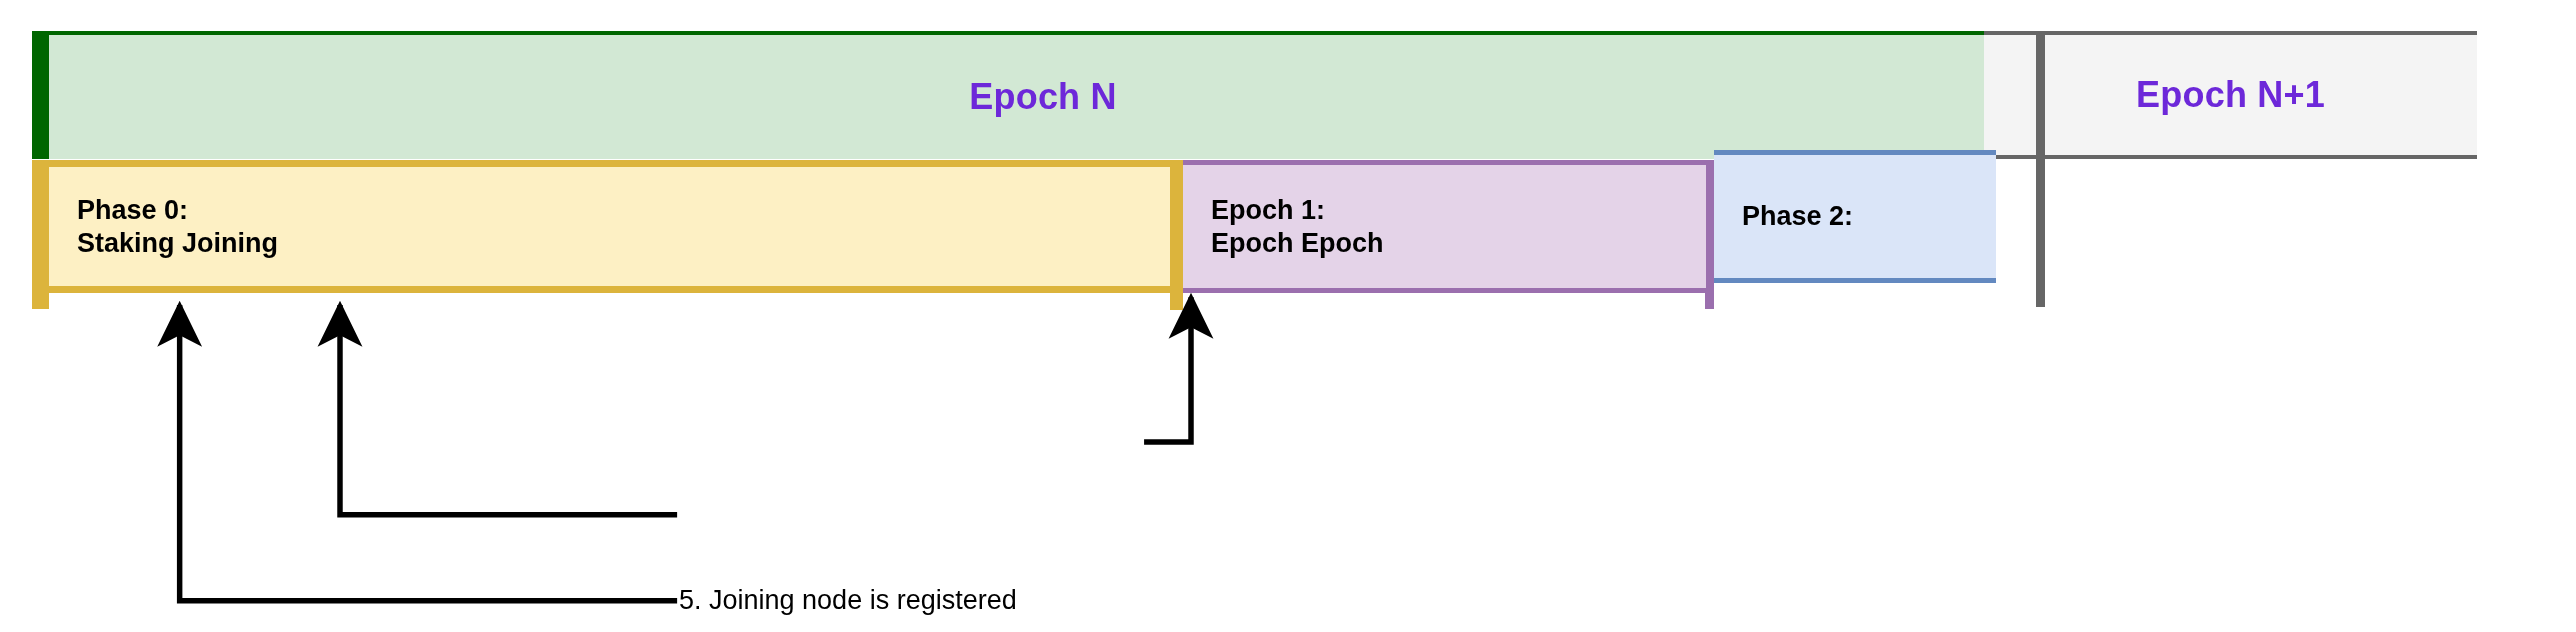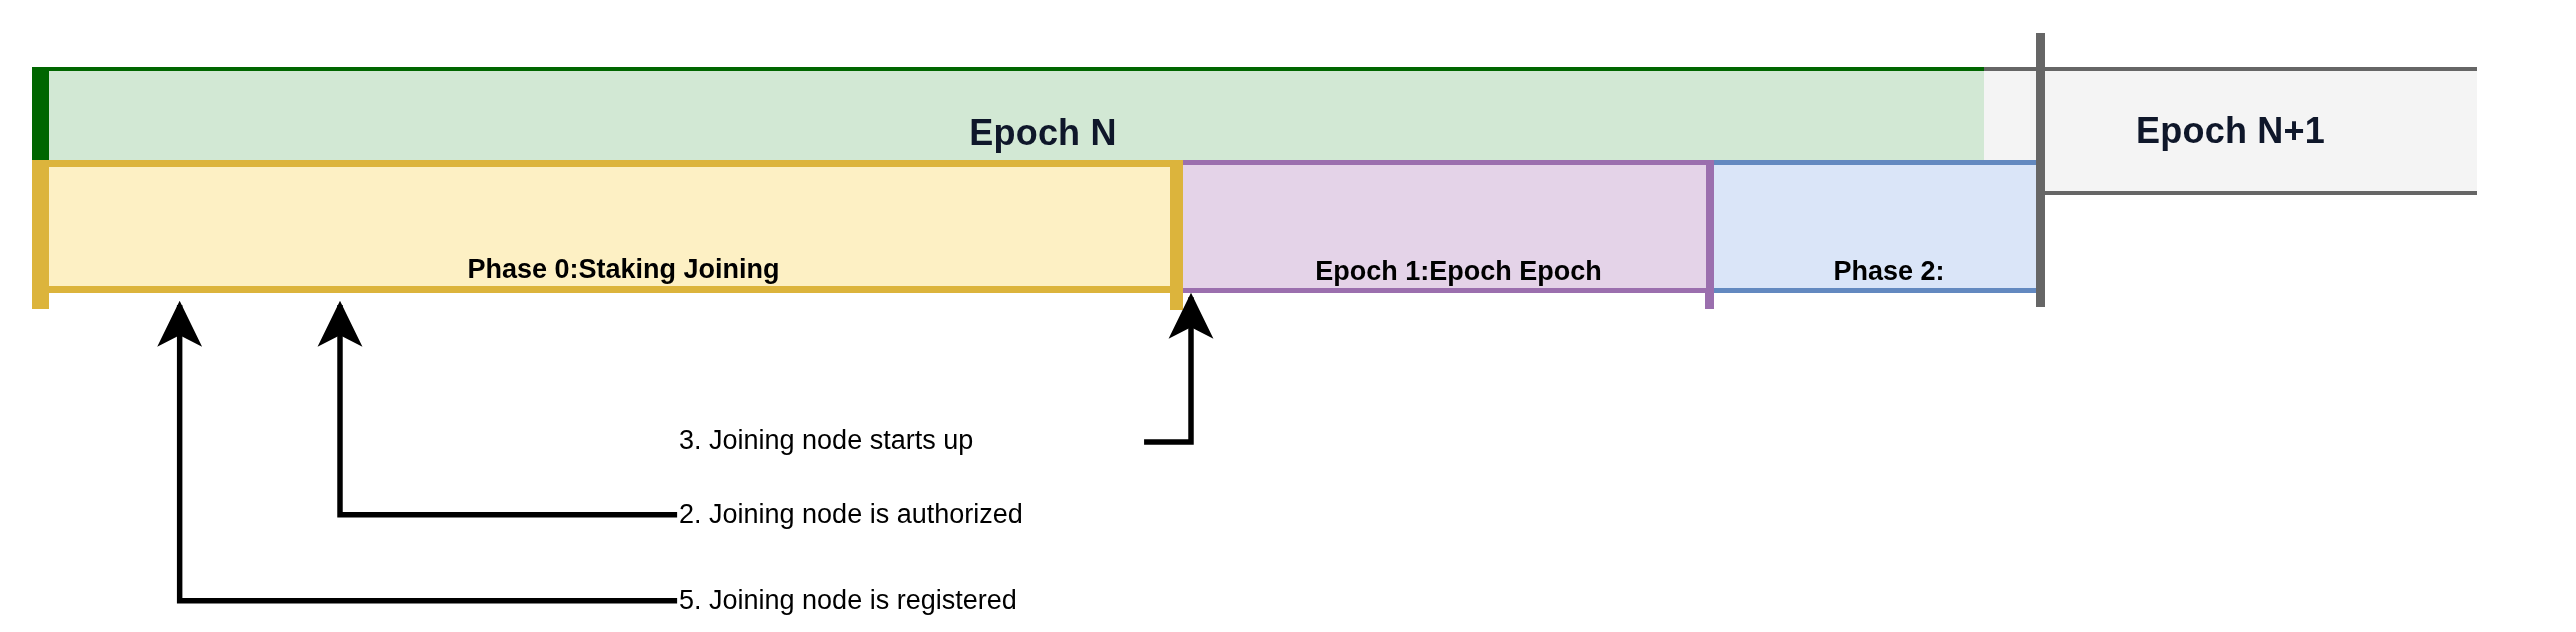--- a/index.html
+++ b/index.html
@@ -20,23 +20,22 @@
 
   
   .epoch-box {
     position: absolute;
     box-sizing: border-box;
     display: flex;
     align-items: center;
     justify-content: center;
     font-weight: bold;
     font-size: 36px;
-    color: #0f172a;
+    color: #6d28d9;
     letter-spacing: 0.2px;
-    margin-top: 36px;
   }
 
   #epoch-n {
     left: 32px;
     top: 31px;
     width: 2005px;
     height: 128px;
     background: #d2e8d4;
     border-top: 4.7px solid #006600;
     border-left: 17px solid #006600;
@@ -50,22 +49,22 @@
     background: #f4f4f4;
     border-top: 4.7px solid #666666;
     border-bottom: 4.7px solid #666666;
   }
 
   
   .phase-box {
     position: absolute;
     box-sizing: border-box;
     display: flex;
-    flex-direction: row;
-    align-items: flex-end;
+    flex-direction: column;
+    align-items: flex-start;
     justify-content: center;
     font-weight: bold;
     font-size: 27px;
     color: #000000;
     line-height: 1.22;
     white-space: nowrap;
     padding-left: 28px;
   }
   .phase-line { display: block; }
 
@@ -87,22 +86,22 @@
     width: 531px;
     height: 133px;
     background: #e4d3e8;
     border-top: 5.5px solid #9b6fae;
     border-bottom: 5.5px solid #9b6fae;
     border-right: 8.6px solid #9b6fae;
   }
 
   #phase-2 {
     left: 1714px;
-    top: 160px;
-    width: 322px;
+    top: 150px;
+    width: 282px;
     height: 133px;
     background: #dae5f8;
     border-top: 5.5px solid #6389c0;
     border-bottom: 5.5px solid #6389c0;
   }
 
   
   .tick {
     position: absolute;
   }
@@ -178,20 +177,18 @@
 
     <g>
       <path d="M 865,658 L 434,658 L 434,390" fill="none" stroke="#000000" stroke-width="7" marker-end="url(#arrowhead)"></path>
     </g>
 
     <g>
       <path d="M 1462,565 L 1522,565 L 1522,380" fill="none" stroke="#000000" stroke-width="7" marker-end="url(#arrowhead)"></path>
     </g>
   </svg>
 
-  <div class="callout-label" id="label-3">3. Joining node starts up</div>
 
-  <div class="callout-label" id="label-2">2. Joining node is authorized</div>
 
   <div class="callout-label" id="label-1">5. Joining node is registered</div>
 
 </div>
 
 
 </body></html>

